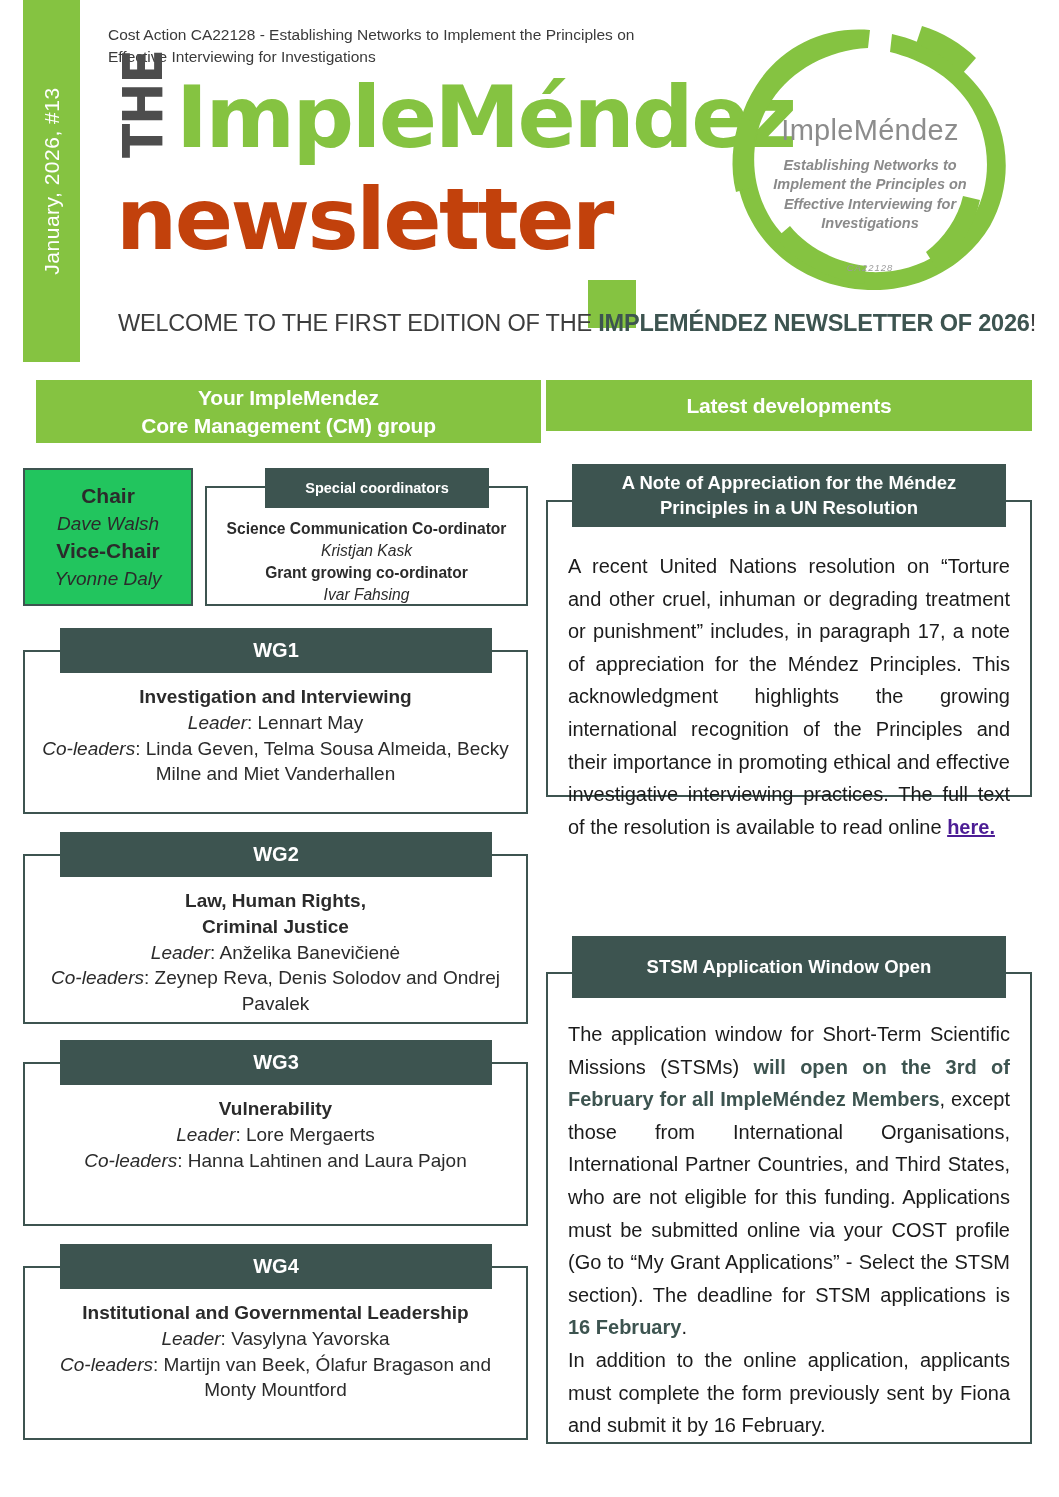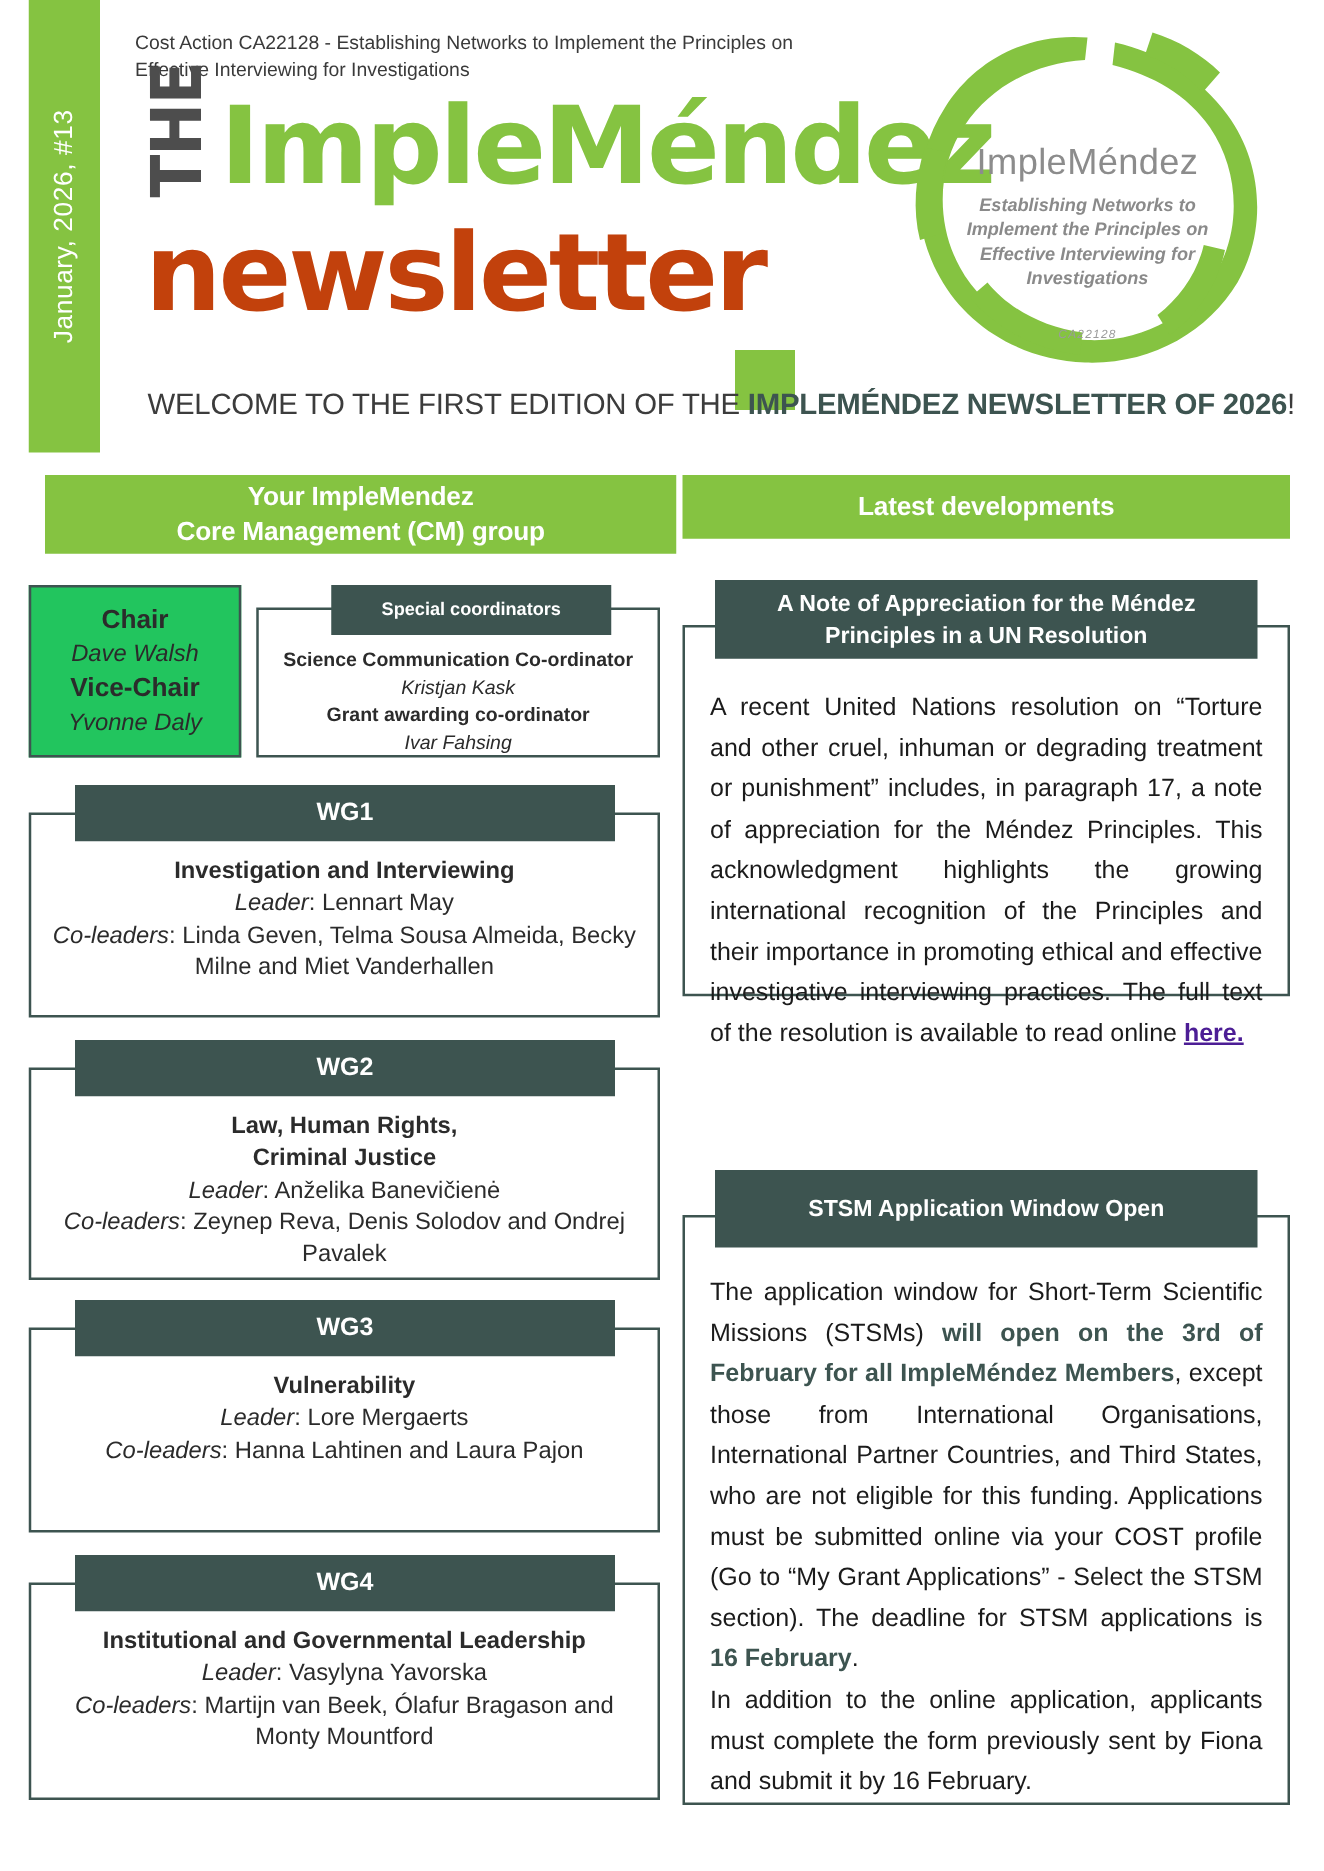--- a/index.html
+++ b/index.html
@@ -202,21 +202,21 @@
     <div class="n">Yvonne Daly</div>
   </div>
 </div>
 
 <div id="sc-group" class="group">
   <div class="body"></div>
   <div class="tab">Special coordinators</div>
   <div class="content">
     <div class="r">Science Communication Co-ordinator</div>
     <div class="n">Kristjan Kask</div>
-    <div class="r">Grant awarding co-ordinator</div>
+    <div class="r">Grant growing co-ordinator</div>
     <div class="n">Ivar Fahsing</div>
   </div>
 </div>
 
 <div id="wg1" class="group wg">
   <div class="body"></div>
   <div class="tab">WG1</div>
   <div class="content">
     <div class="wgtitle">Investigation and Interviewing</div>
     <div><em>Leader</em>: <span>Lennart May</span></div>

